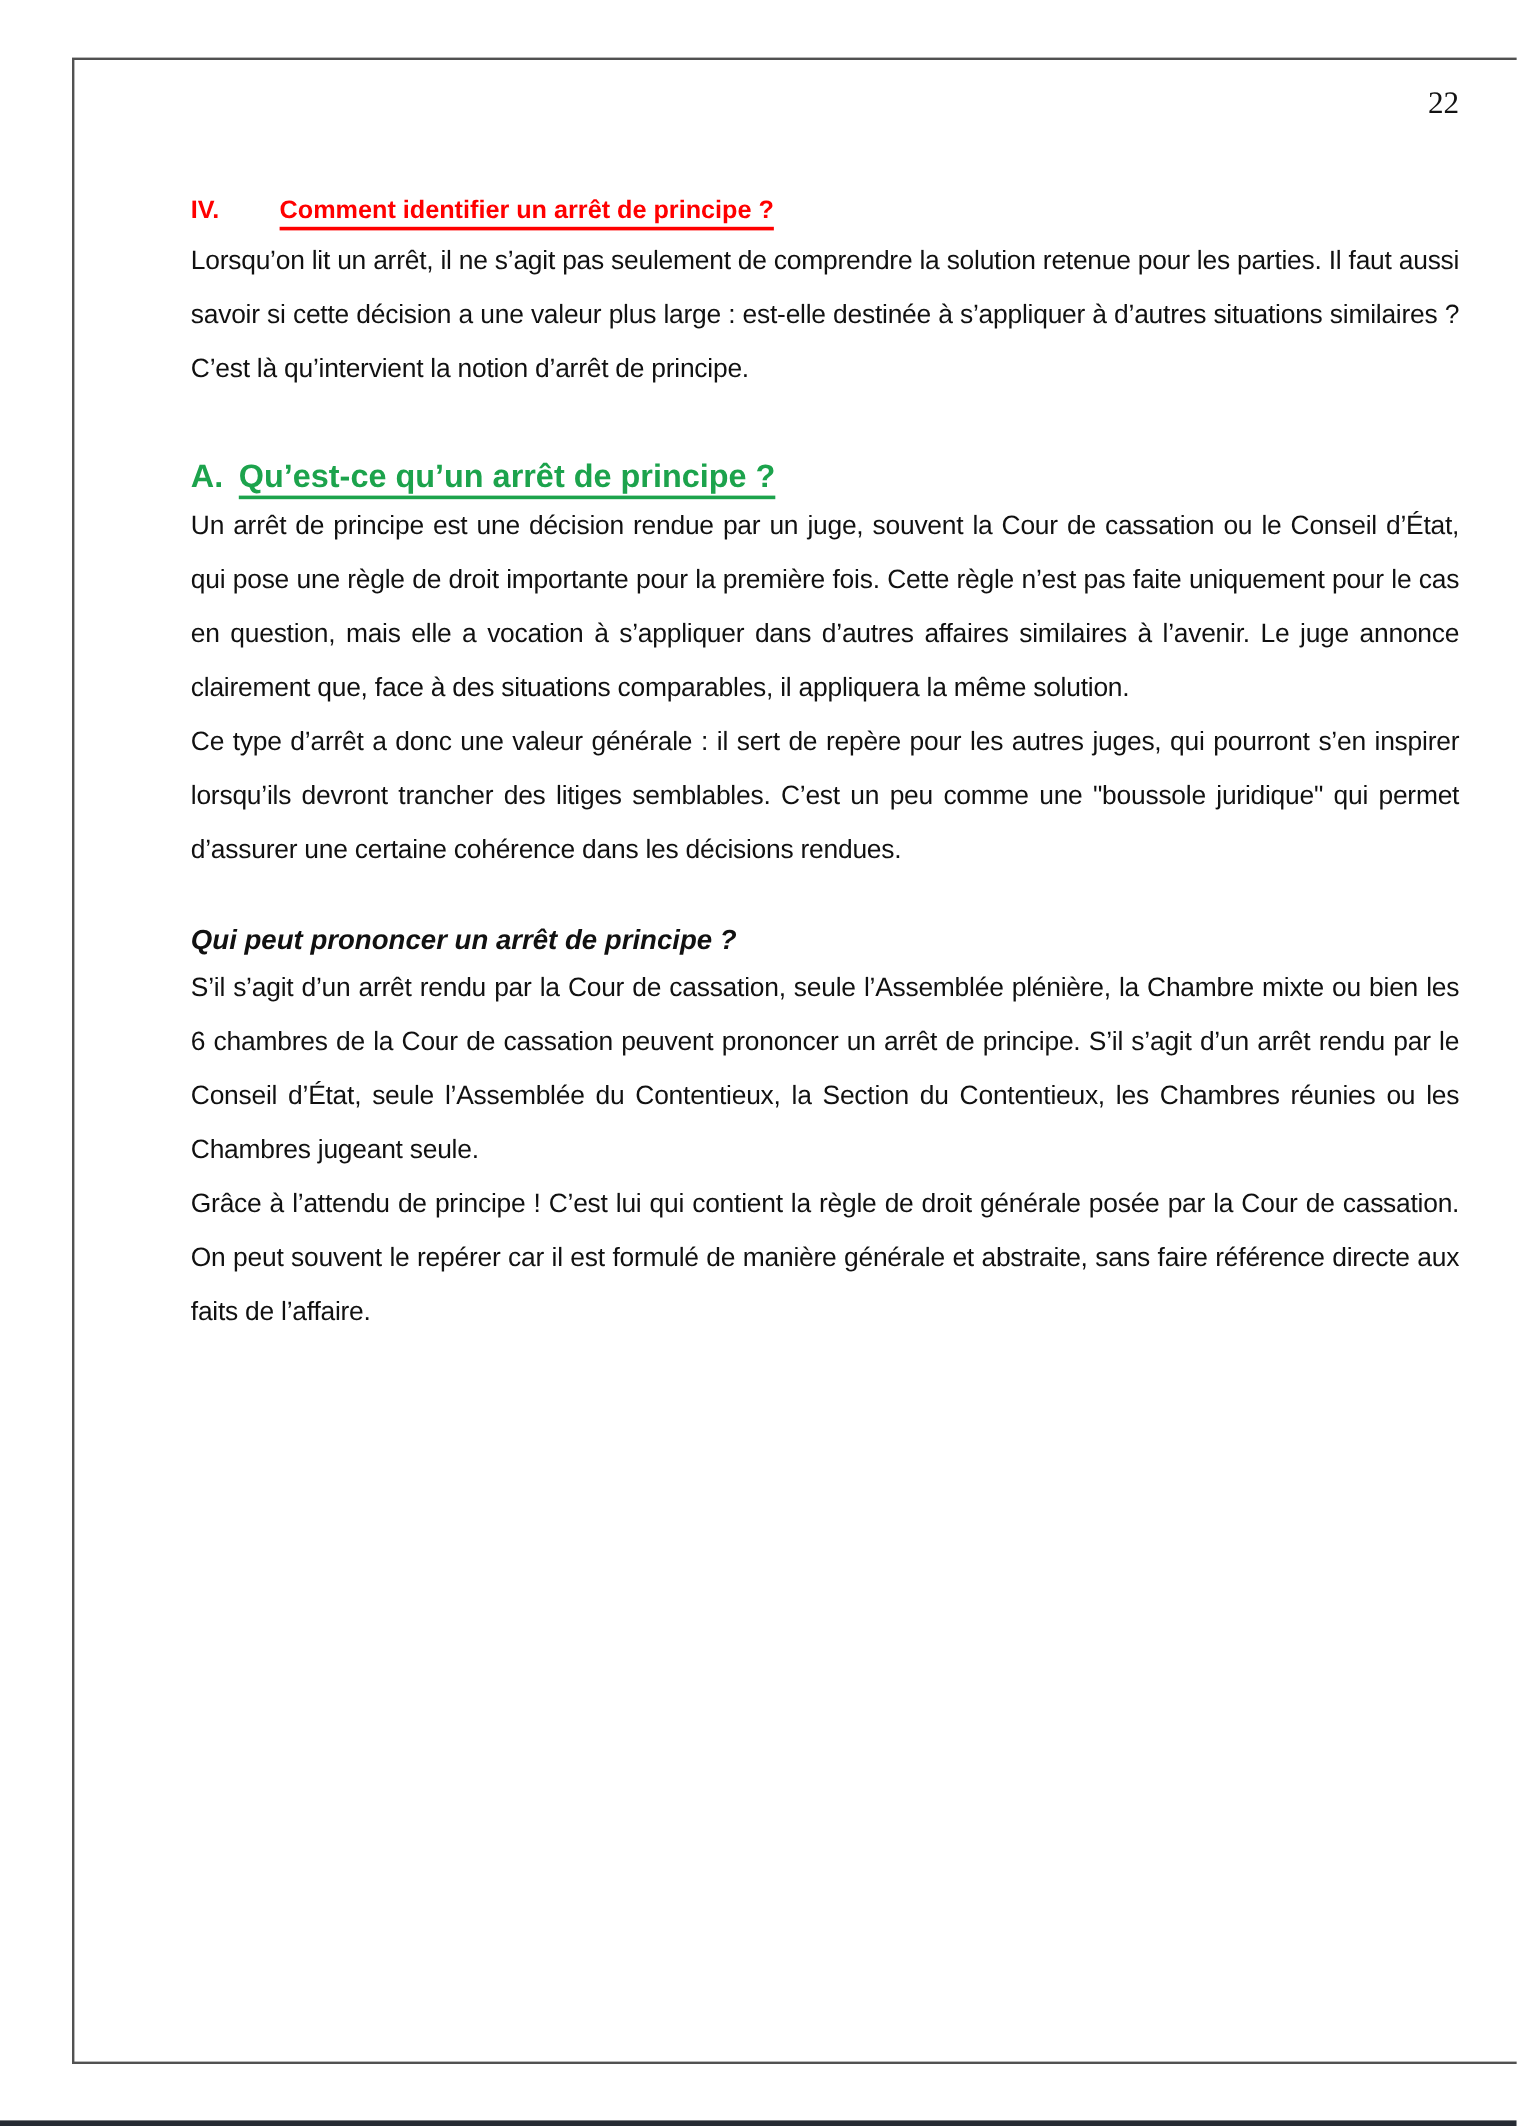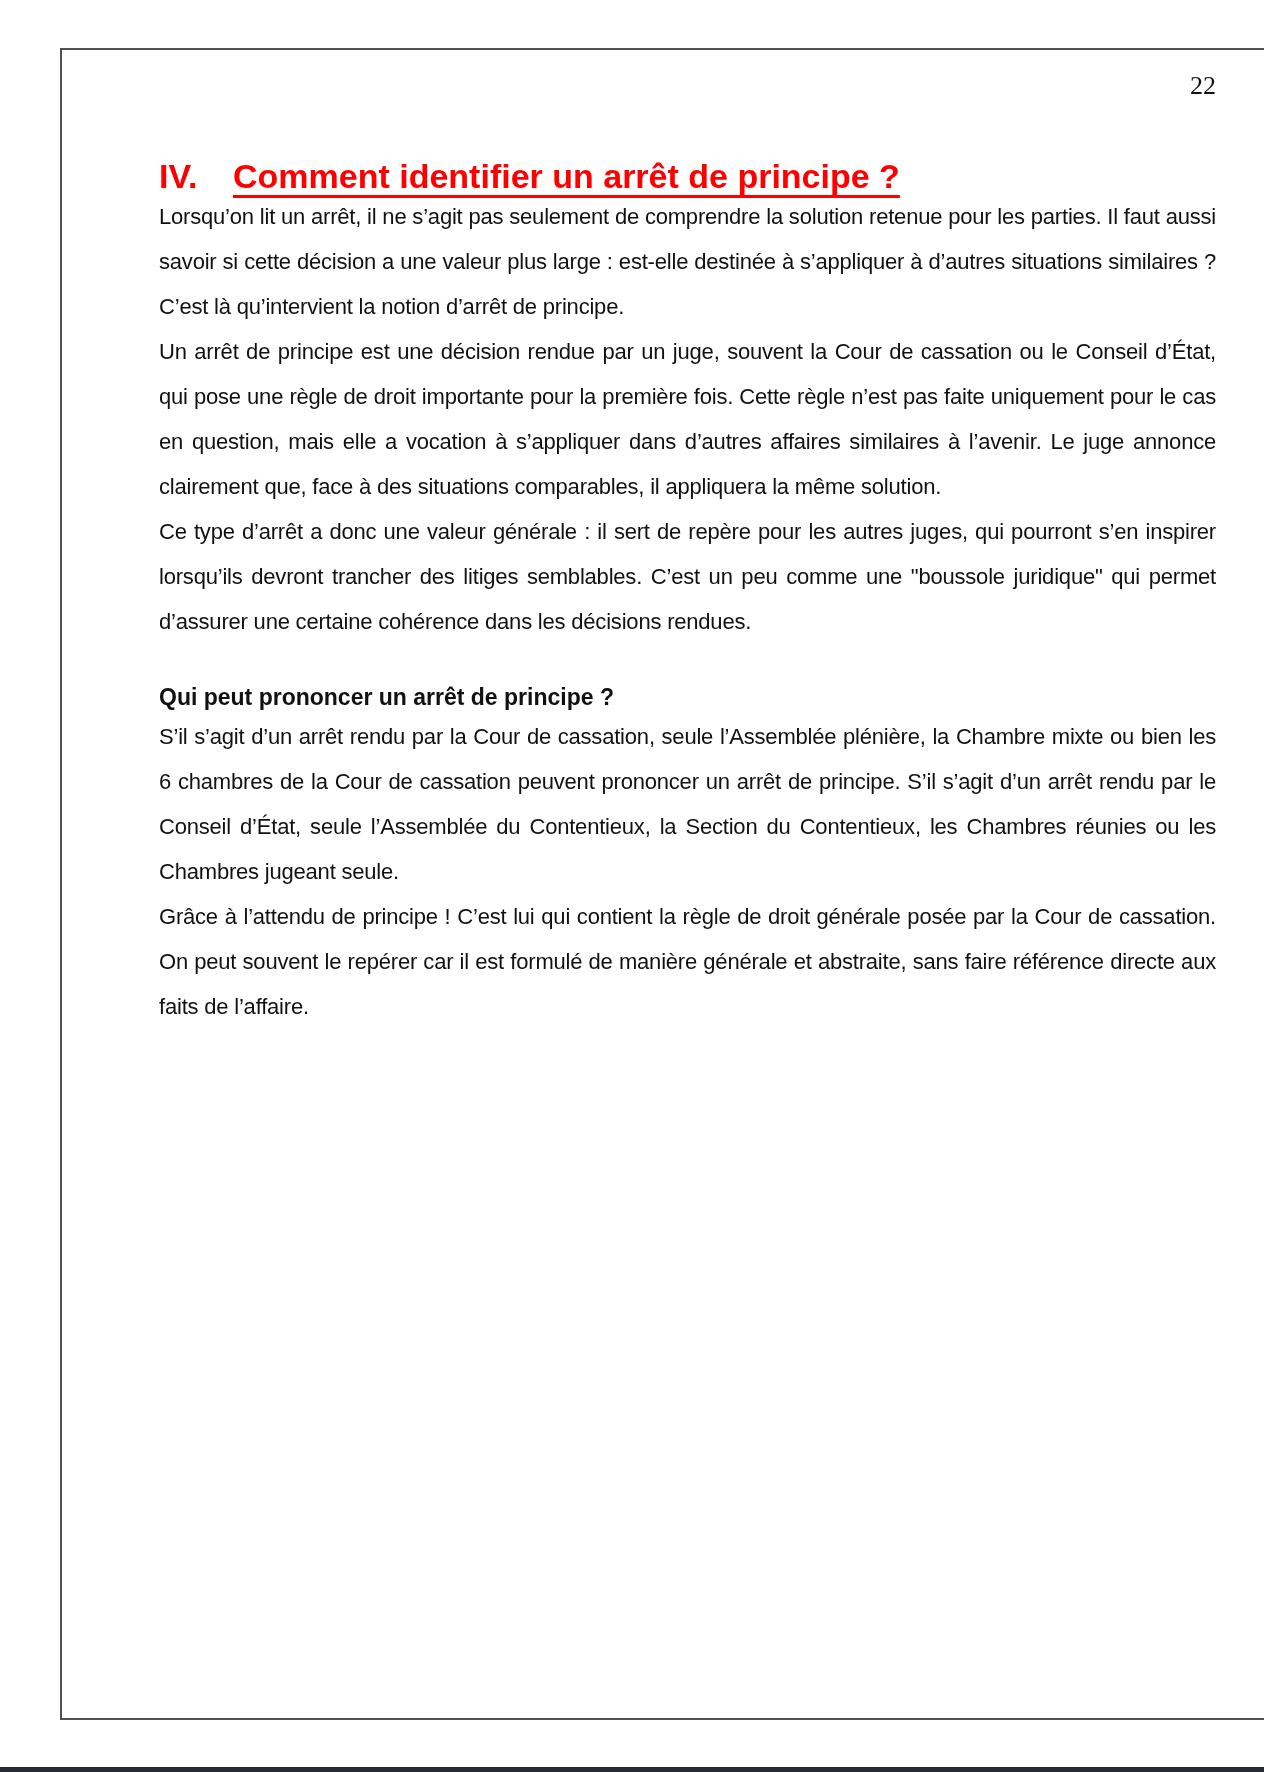--- a/index.html
+++ b/index.html
@@ -30,21 +30,21 @@
   .page-number {
     text-align: right;
     font-family: "Liberation Serif", serif;
     font-size: 26px;
     color: #121212;
     height: 32px;
     line-height: 32px;
   }
   .h-main {
     margin: 56px 0 0 0;
-    font-size: 34px;
+    font-size: 21px;
     font-weight: bold;
     color: #ff0000;
     line-height: 36px;
   }
   .h-main .h-num {
     display: inline-block;
     width: 74px;
   }
   .h-sub {
     margin: 50px 0 0 0;
@@ -70,20 +70,21 @@
     text-align: justify;
     color: #111111;
   }
   .mt-intro   { margin-top: 12px; }
   .mt-para    { margin-top: 32px; }
   .mt-first   { margin-top: 32px; }
   .subquestion {
     margin: 36px 0 0 0;
     font-size: 23px;
     font-weight: bold;
+    font-style: italic;
     color: #111111;
     line-height: 34px;
   }
   .mt-after-q { margin-top: 10px; }
   .mt-b-para  { margin-top: 14px; }
   .footer {
     position: absolute;
     left: 0;
     right: 0;
     bottom: 32px;
@@ -109,20 +110,23 @@
     <div class="content">
 
       <div class="page-number">22</div>
 
       <h1 class="h-main">
         <span class="h-num">IV.</span><span class="underlined">Comment identifier un arrêt de principe ?</span>
       </h1>
 
       <p class="body mt-intro">Lorsqu’on lit un arrêt, il ne s’agit pas seulement de comprendre la solution retenue pour les parties. Il faut aussi savoir si cette décision a une valeur plus large : est-elle destinée à s’appliquer à d’autres situations similaires ? C’est là qu’intervient la notion d’arrêt de principe.</p>
 
+      <h2 class="h-sub">
+        <span class="h-num">A.</span><span class="underlined">Qu’est-ce qu’un arrêt de principe ?</span>
+      </h2>
 
       <p class="body mt-first">Un arrêt de principe est une décision rendue par un juge, souvent la Cour de cassation ou le Conseil d’État, qui pose une règle de droit importante pour la première fois. Cette règle n’est pas faite uniquement pour le cas en question, mais elle a vocation à s’appliquer dans d’autres affaires similaires à l’avenir. Le juge annonce clairement que, face à des situations comparables, il appliquera la même solution.</p>
 
       <p class="body mt-para">Ce type d’arrêt a donc une valeur générale : il sert de repère pour les autres juges, qui pourront s’en inspirer lorsqu’ils devront trancher des litiges semblables. C’est un peu comme une "boussole juridique" qui permet d’assurer une certaine cohérence dans les décisions rendues.</p>
 
 
       <p class="subquestion">Qui peut prononcer un arrêt de principe ?</p>
 
       <p class="body mt-after-q">S’il s’agit d’un arrêt rendu par la Cour de cassation, seule l’Assemblée plénière, la Chambre mixte ou bien les 6 chambres de la Cour de cassation peuvent prononcer un arrêt de principe. S’il s’agit d’un arrêt rendu par le Conseil d’État, seule l’Assemblée du Contentieux, la Section du Contentieux, les Chambres réunies ou les Chambres jugeant seule.</p>
 

